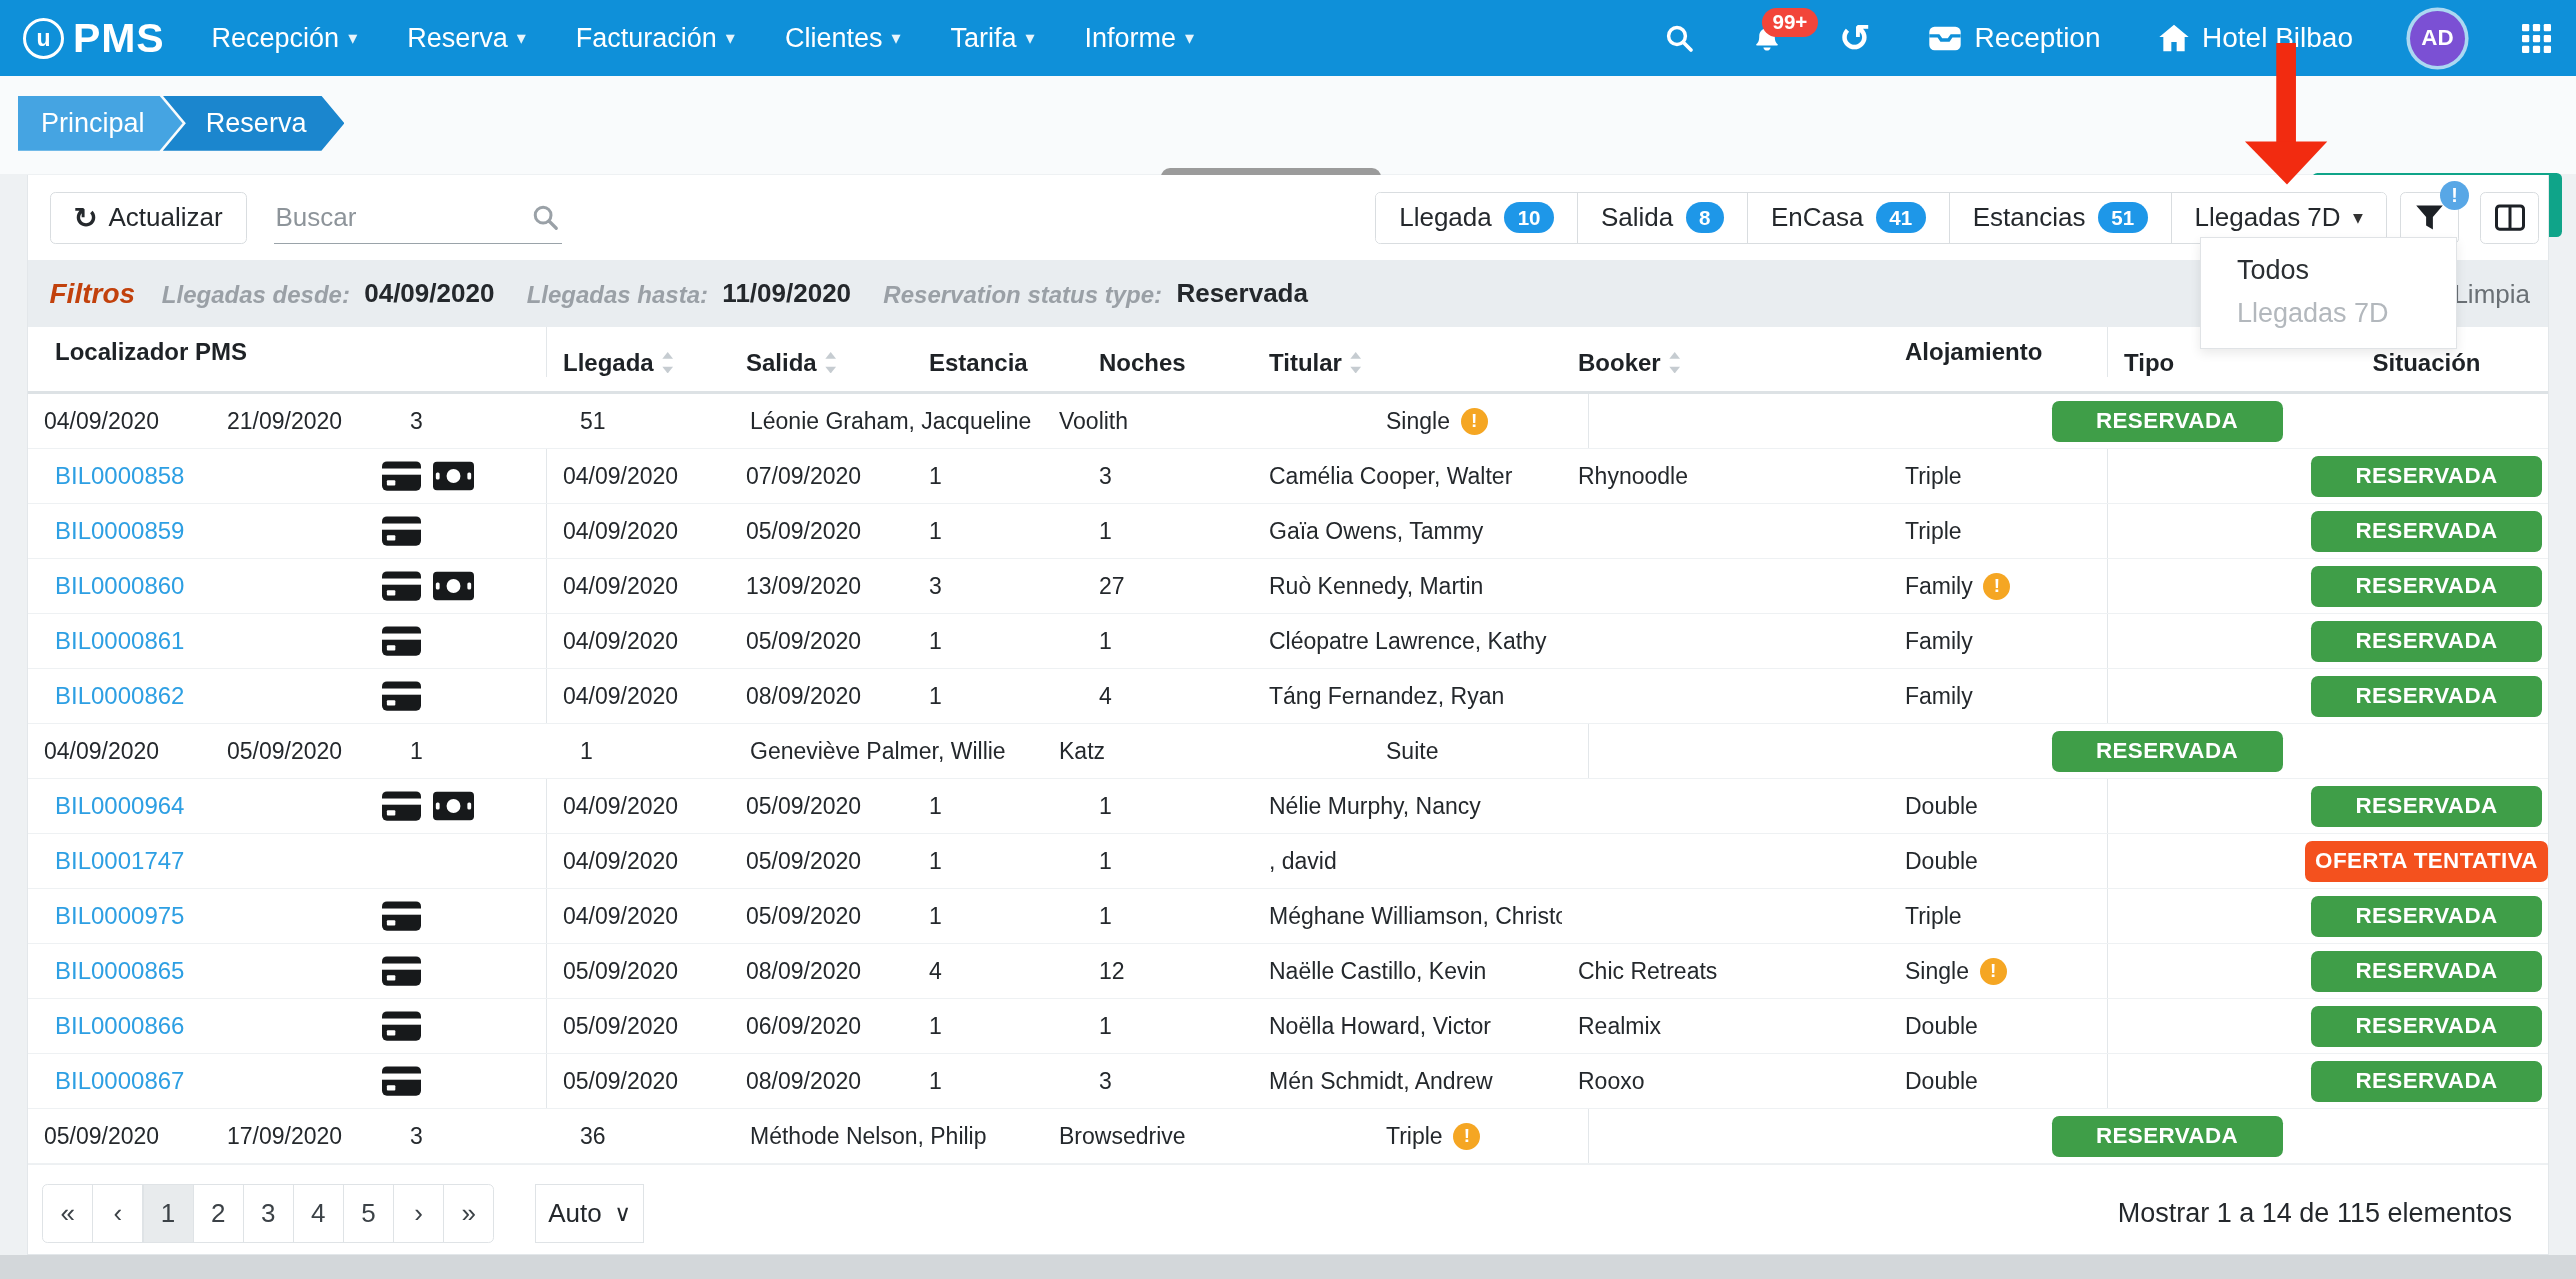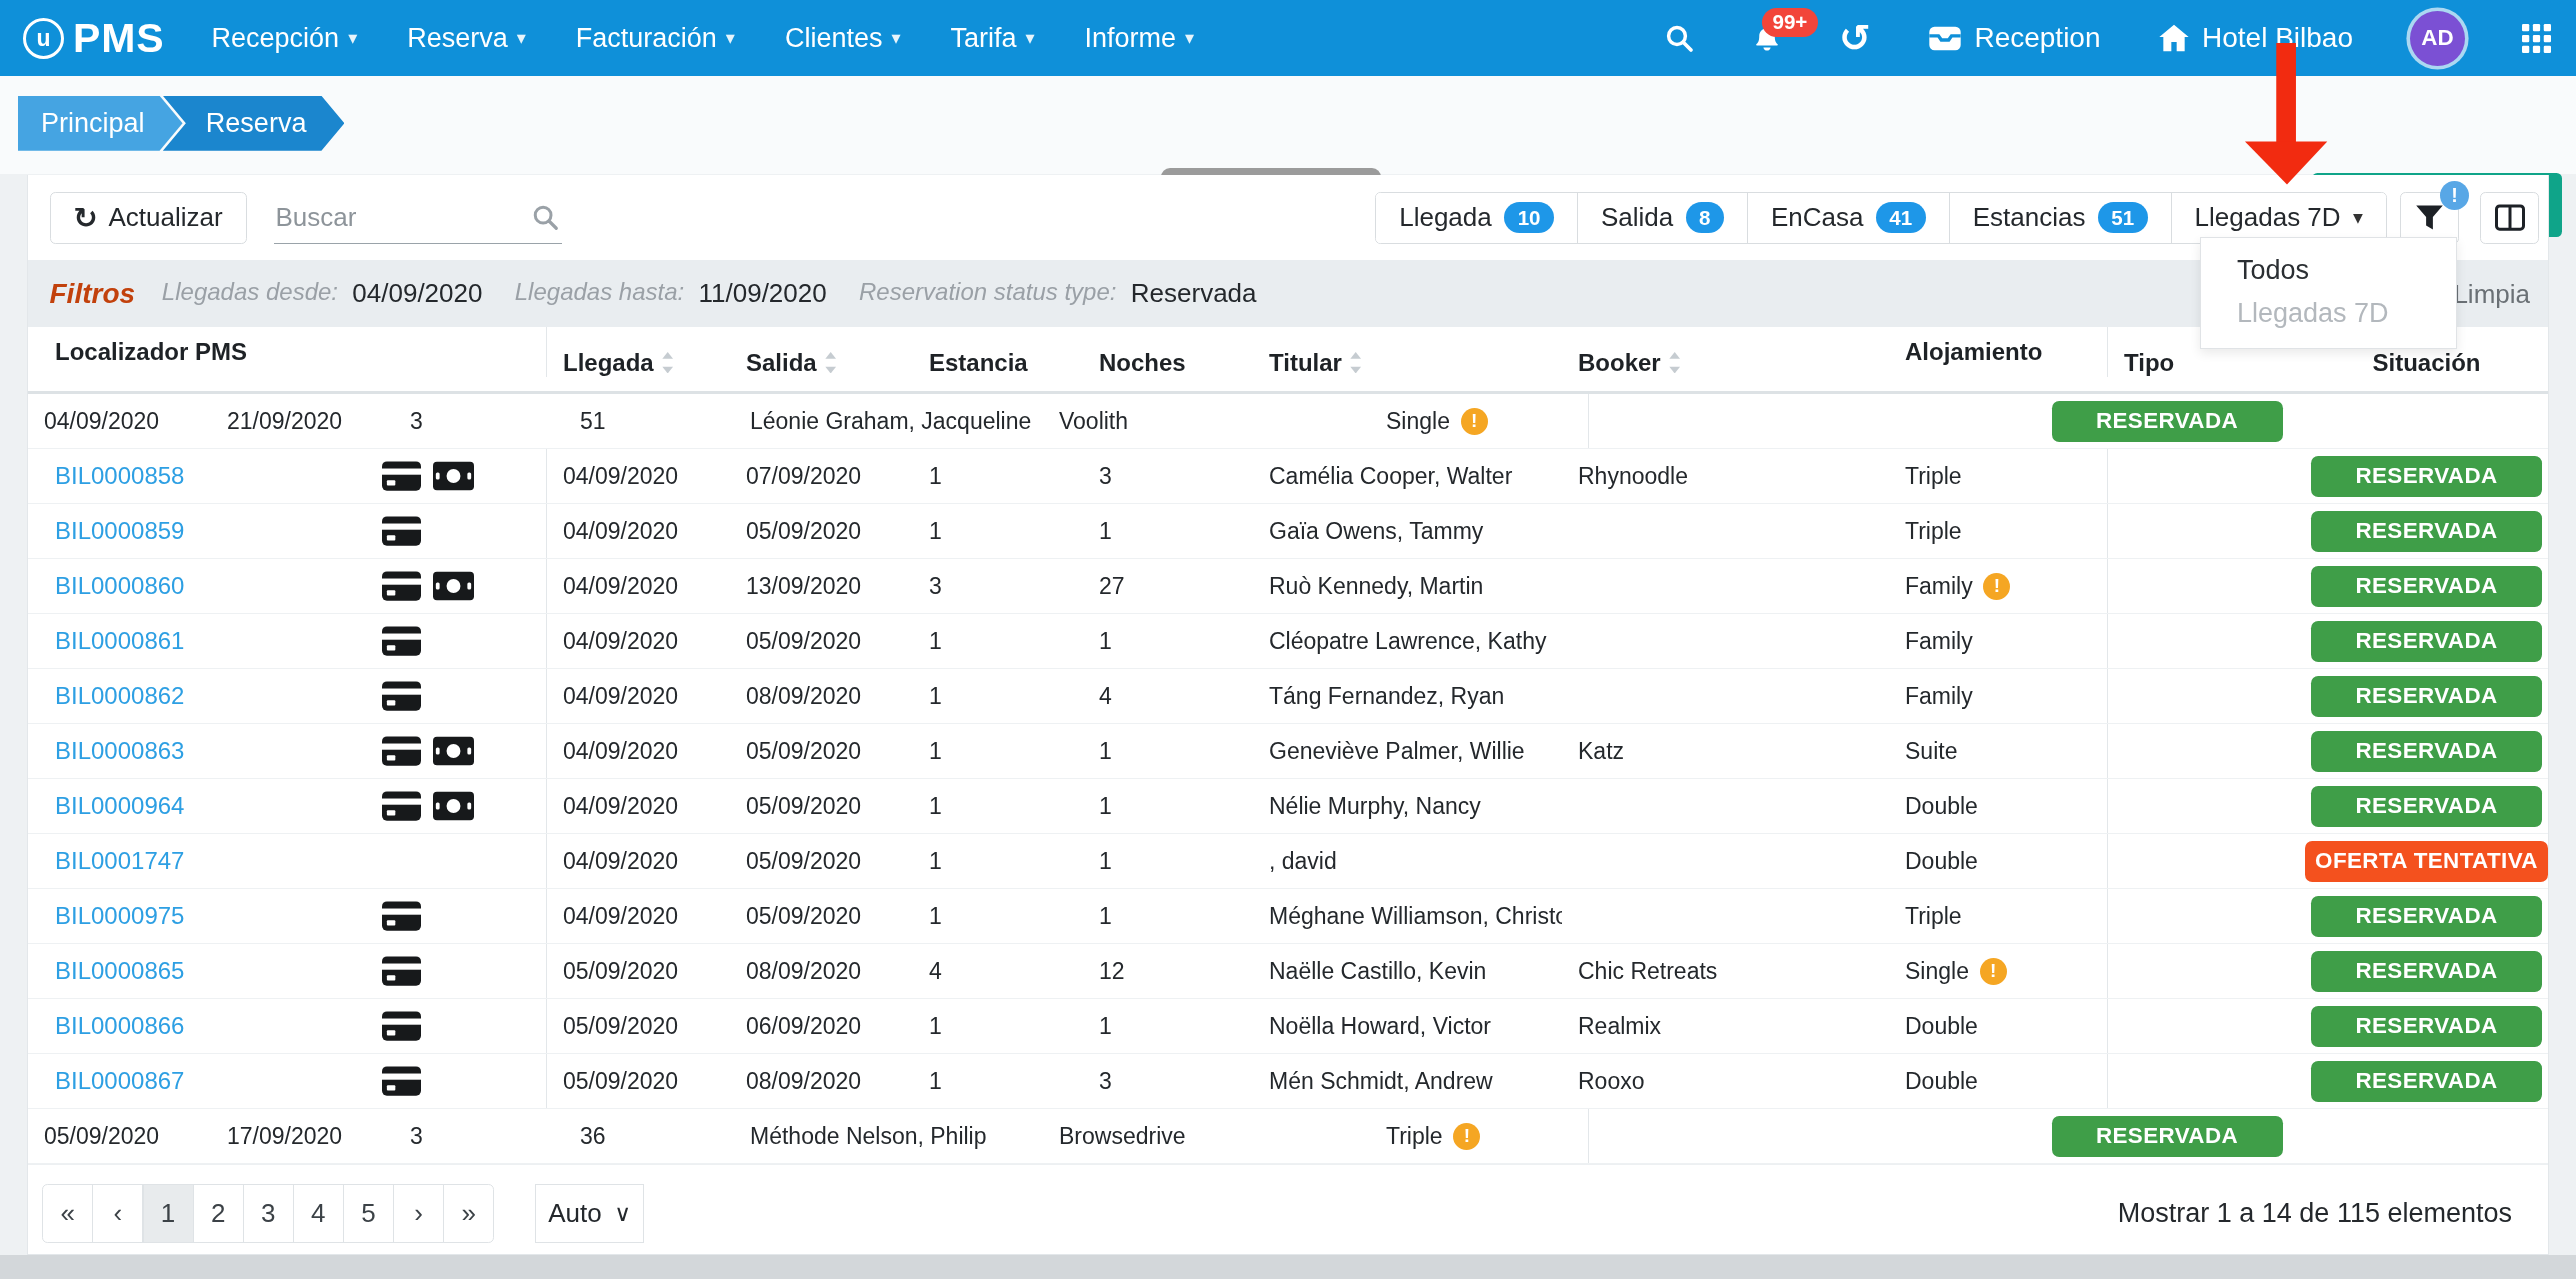--- a/index.html
+++ b/index.html
@@ -288,21 +288,21 @@
       <div class="btn-sq btn-cols">
         <svg width="30" height="27" viewBox="0 0 24 21">
             <rect x="1.2" y="1.2" width="21.6" height="18.6" rx="2.5" fill="none" stroke="#1d2126" stroke-width="2.4"></rect>
             <line x1="12" y1="1.2" x2="12" y2="19.8" stroke="#1d2126" stroke-width="2.4"></line>
           </svg>
       </div>
     </div>
 
     <div class="filters">
       <span class="f-title">Filtros</span>
-      <span id="filter-items" style="display:flex;align-items:flex-start;gap:14.3px;">
+      <span id="filter-items" style="display:flex;align-items:flex-end;gap:14.3px;font-weight:bold;">
           <span class="f-label">Llegadas desde:</span>
           <span class="f-value">04/09/2020</span>
           <span class="f-label">Llegadas hasta:</span>
           <span class="f-value">11/09/2020</span>
           <span class="f-label">Reservation status type:</span>
           <span class="f-value">Reservada</span>
         </span>
       <span class="f-clear">Limpia</span>
     </div>
 
@@ -515,38 +515,20 @@
           <div class="cell c6"></div>
           <div class="cell c7">
             <span>Family</span>
           </div>
           <div class="cell c8"></div>
           <div class="cell c9">
             <span class="status reserved">RESERVADA</span>
           </div>
         </div>
         <div class="row">
-          <div class="cell c0">
-            <a class="loc-link" href="#">BIL0000863</a>
-            <span class="ic ic-card">
-              <svg width="39" height="30" viewBox="0 0 24 18">
-                <rect width="24" height="18" rx="3" fill="#17191b"></rect>
-                <rect y="4.4" width="24" height="3.8" fill="#fff"></rect>
-                <rect x="3" y="11.6" width="5.2" height="3.2" rx="0.6" fill="#fff"></rect>
-              </svg>
-            </span>
-            <span class="ic ic-cash">
-              <svg width="41" height="30" viewBox="0 0 26 18">
-                <rect width="26" height="18" rx="2.5" fill="#17191b"></rect>
-                <circle cx="13" cy="9" r="4.4" fill="#fff"></circle>
-                <rect x="1.8" y="6.8" width="2.4" height="4.4" rx="1" fill="#fff"></rect>
-                <rect x="21.8" y="6.8" width="2.4" height="4.4" rx="1" fill="#fff"></rect>
-              </svg>
-            </span>
-          </div>
           <div class="cell c1">04/09/2020</div>
           <div class="cell c2">05/09/2020</div>
           <div class="cell c3">1</div>
           <div class="cell c4">1</div>
           <div class="cell c5">Geneviève Palmer, Willie</div>
           <div class="cell c6">Katz</div>
           <div class="cell c7">
             <span>Suite</span>
           </div>
           <div class="cell c8"></div>

